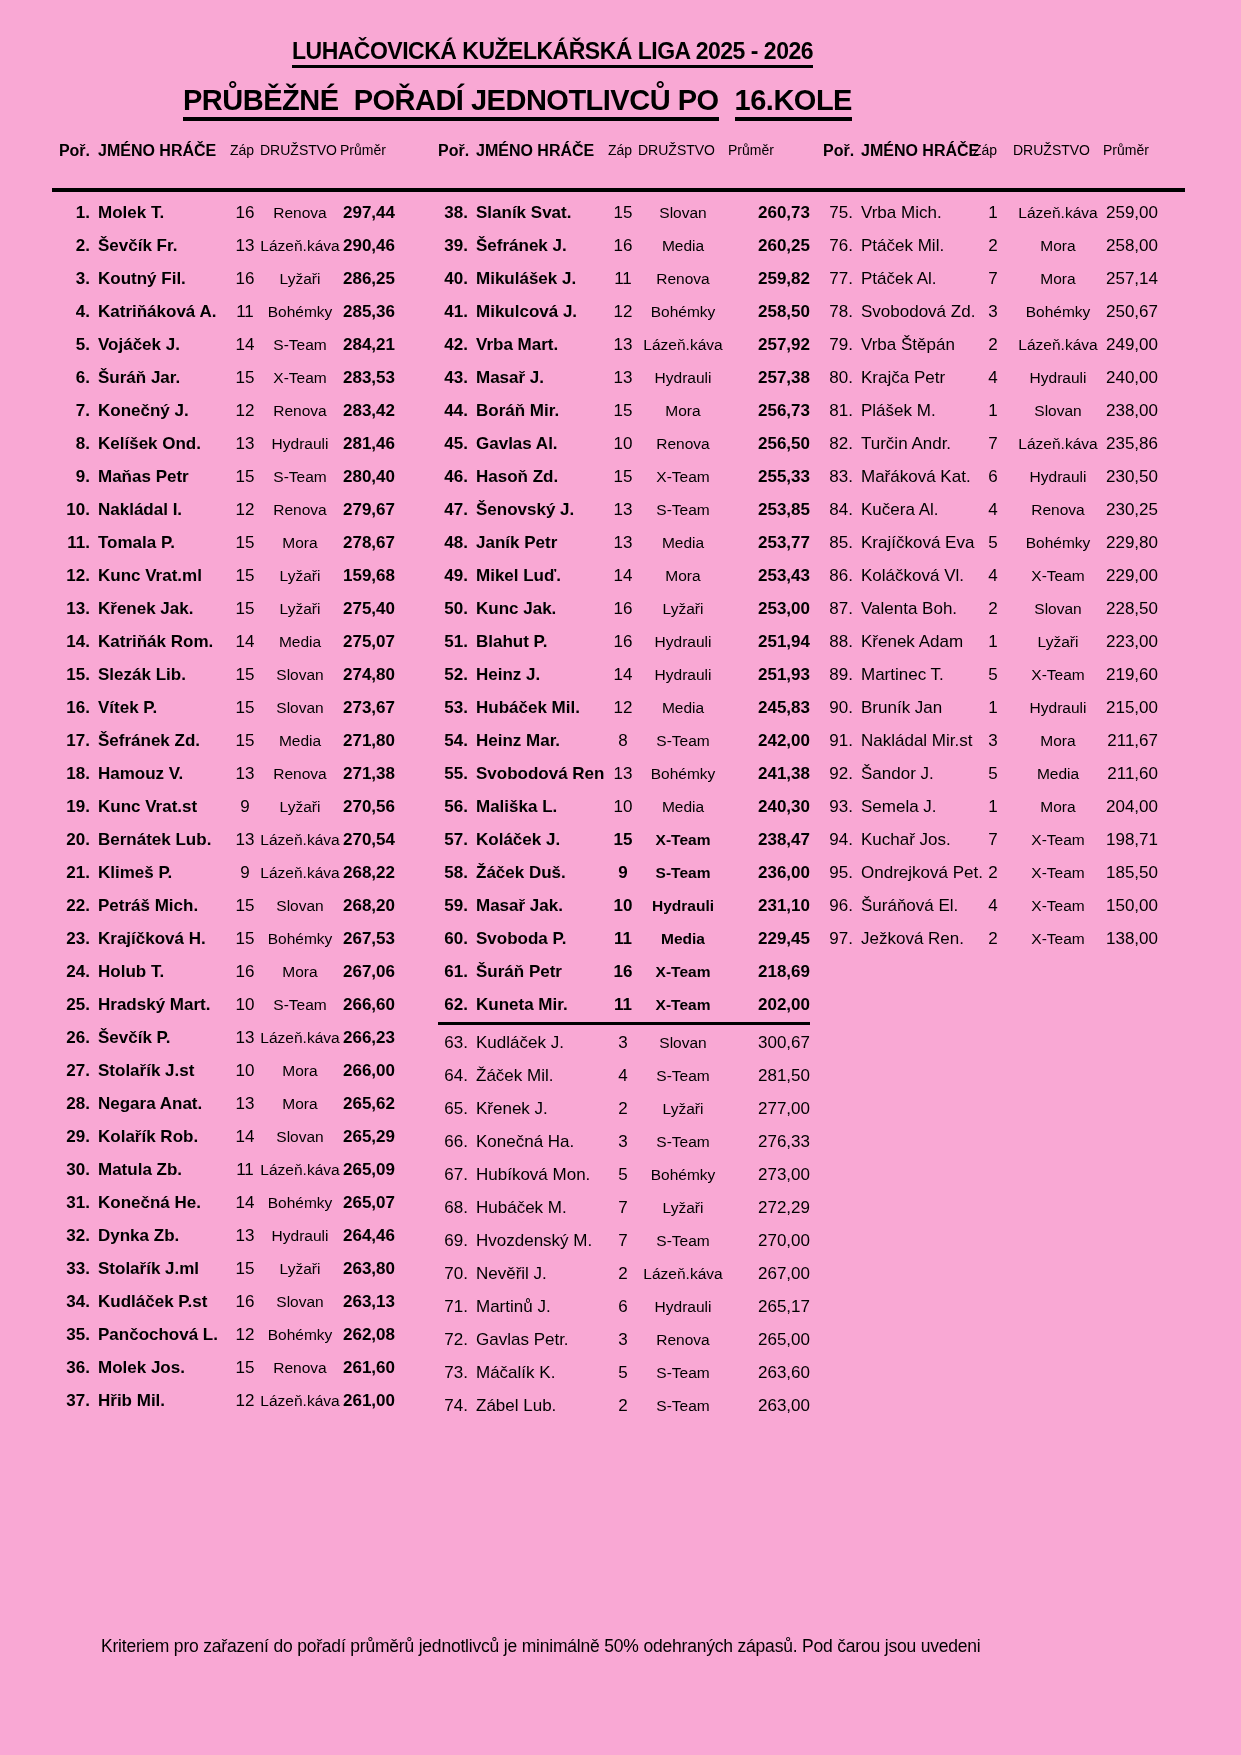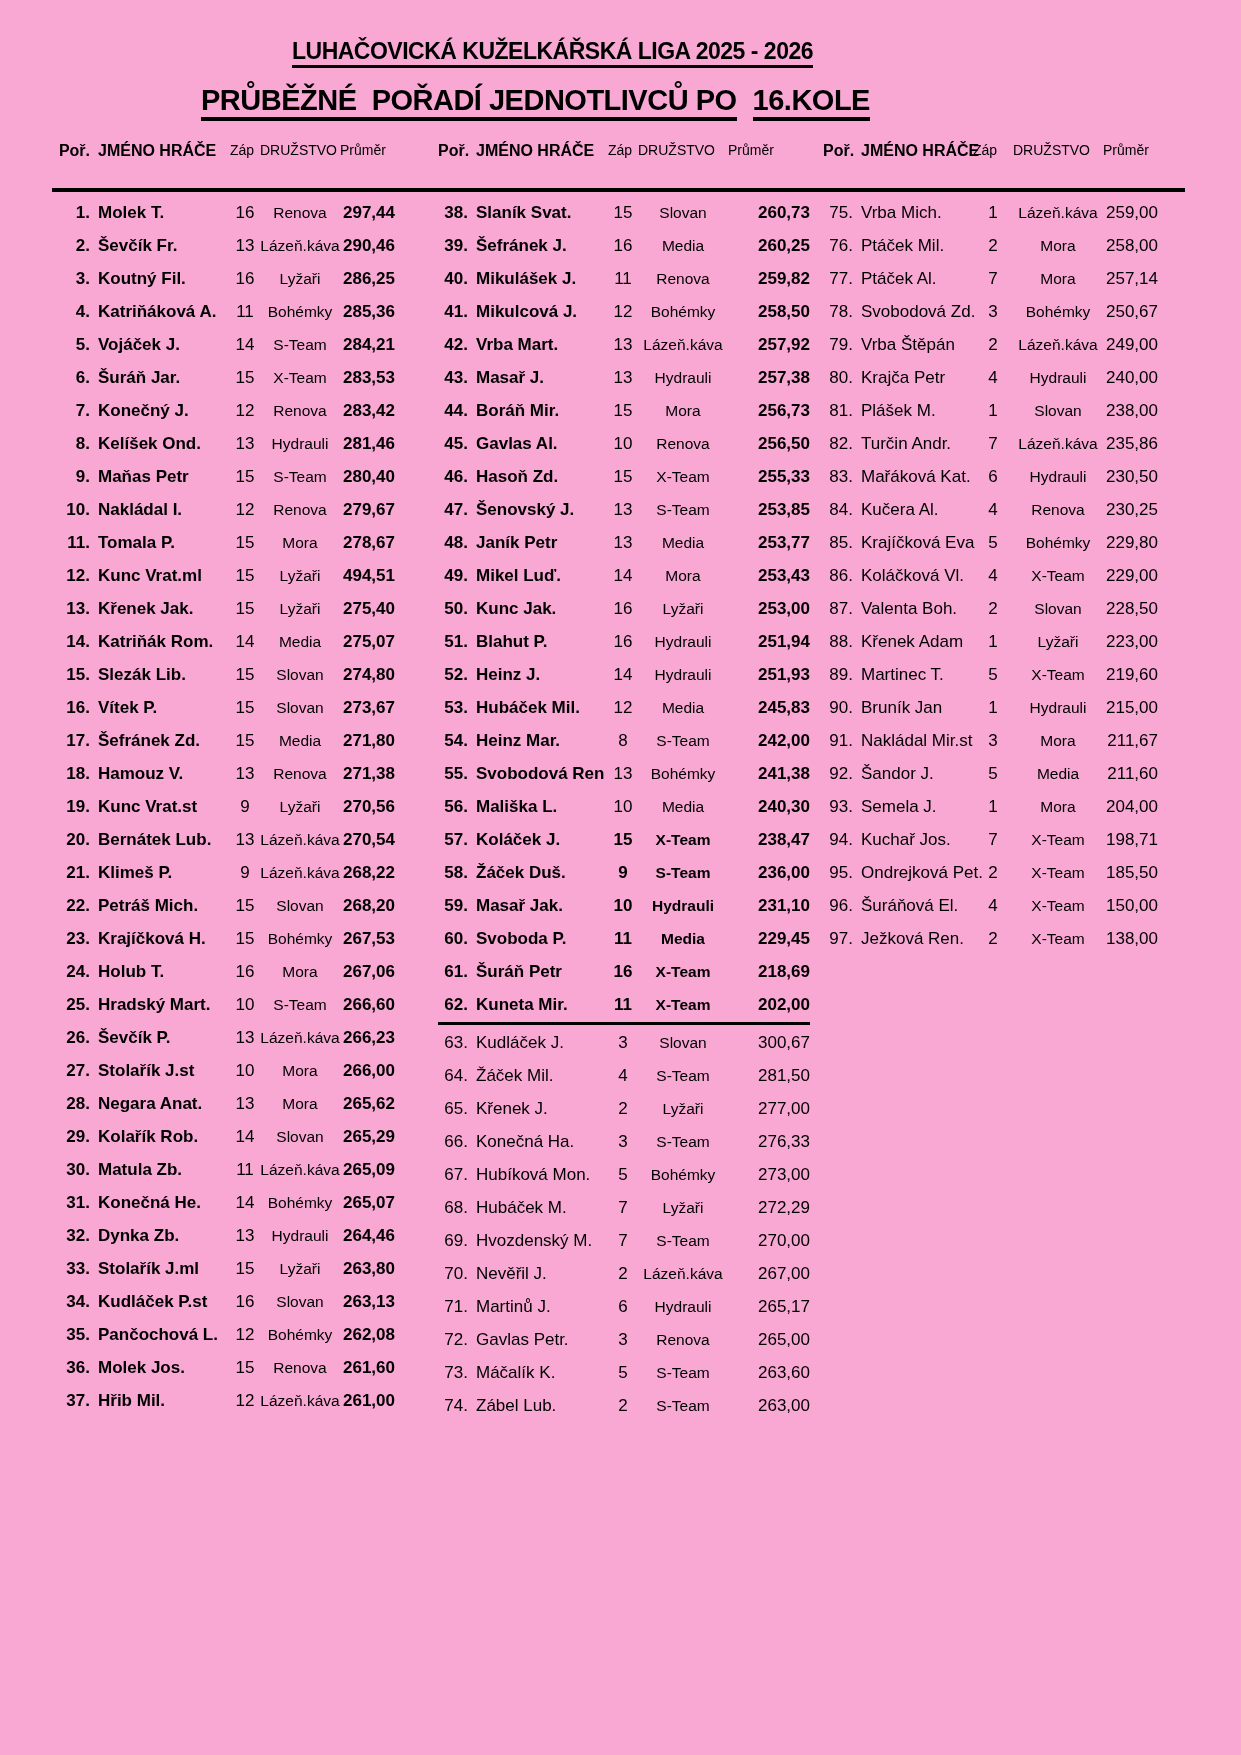--- a/index.html
+++ b/index.html
@@ -9,21 +9,21 @@
     background:#f9a8d4;
     font-family:"Liberation Sans", sans-serif;
     color:#000;
     overflow:hidden;
   }
   .title{position:absolute;top:38px;left:0;width:1105px;text-align:center;}
   .title .u{
     font-size:23px;font-weight:bold;letter-spacing:-0.5px;
     border-bottom:3px solid #000;padding-bottom:1px;white-space:pre;
   }
-  .subtitle{position:absolute;top:84px;left:201px;white-space:nowrap;}
+  .subtitle{position:absolute;top:84px;left:183px;white-space:nowrap;}
   .subtitle .u{
     font-size:29px;font-weight:bold;letter-spacing:-0.5px;
     border-bottom:4px solid #000;padding-bottom:1px;white-space:pre;
   }
   .subtitle .round{margin-left:16px;}
   .rule{position:absolute;left:52px;top:188px;width:1133px;height:4px;background:#000;}
   .colgroup{position:absolute;top:142px;}
   .row{
     display:grid;
     grid-template-columns:var(--gtc);
@@ -150,21 +150,21 @@
         <div class="name">Tomala P.</div>
         <div class="games">15</div>
         <div class="team">Mora</div>
         <div class="avg">278,67</div>
       </div>
       <div class="row ">
         <div class="rank">12.</div>
         <div class="name">Kunc Vrat.ml</div>
         <div class="games">15</div>
         <div class="team">Lyžaři</div>
-        <div class="avg">494,51</div>
+        <div class="avg">159,68</div>
       </div>
       <div class="row ">
         <div class="rank">13.</div>
         <div class="name">Křenek Jak.</div>
         <div class="games">15</div>
         <div class="team">Lyžaři</div>
         <div class="avg">275,40</div>
       </div>
       <div class="row ">
         <div class="rank">14.</div>
@@ -769,15 +769,16 @@
       <div class="row unranked">
         <div class="rank">97.</div>
         <div class="name">Ježková Ren.</div>
         <div class="games">2</div>
         <div class="team">X-Team</div>
         <div class="avg">138,00</div>
       </div>
     </div>
 
   <div class="footer">
+    <div>Kriteriem pro zařazení do pořadí průměrů jednotlivců je minimálně 50% odehraných zápasů. Pod čarou jsou uvedeni</div>
   </div>
 
 </div>
 
 </body></html>

